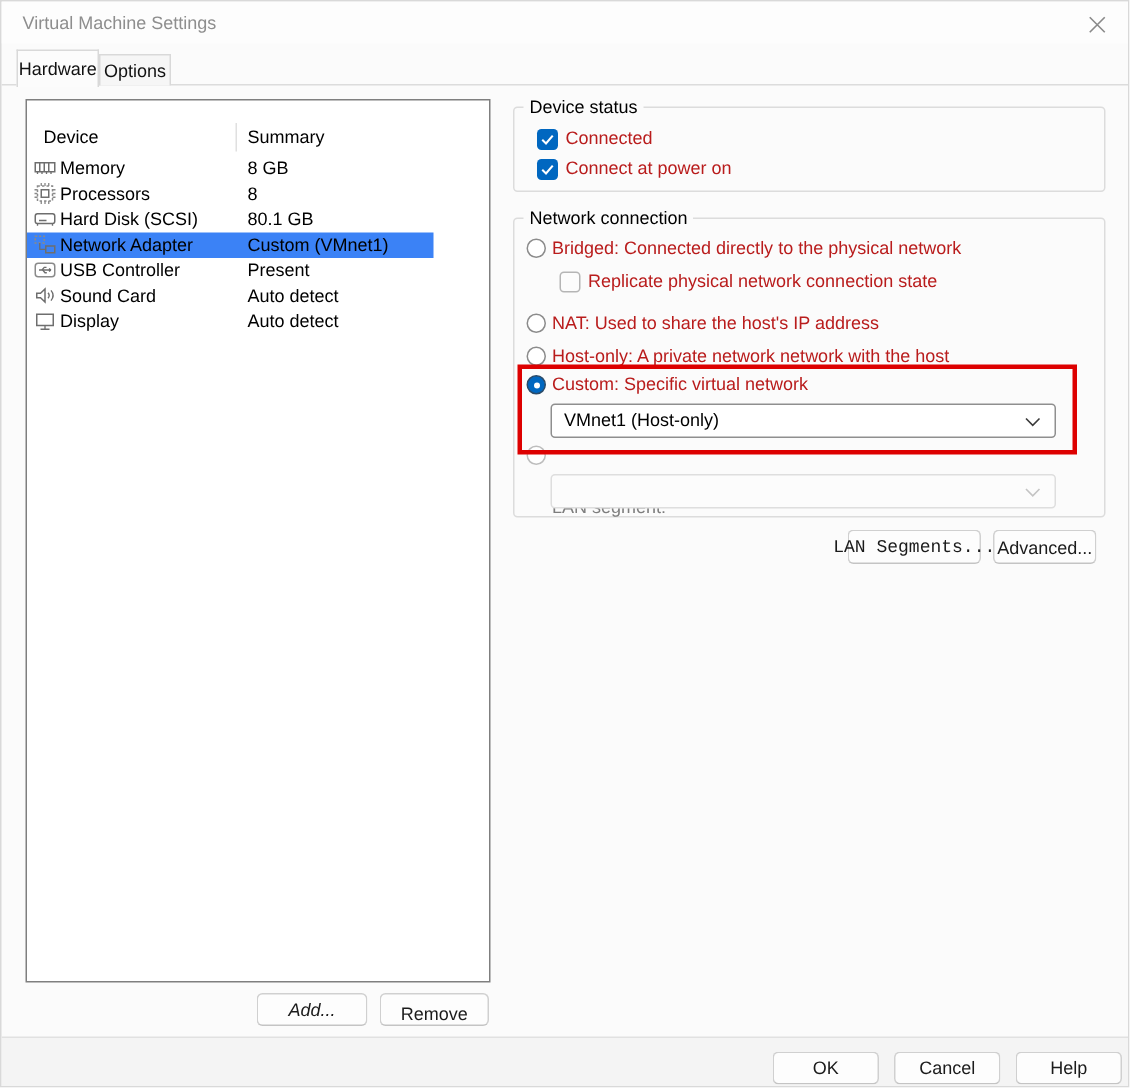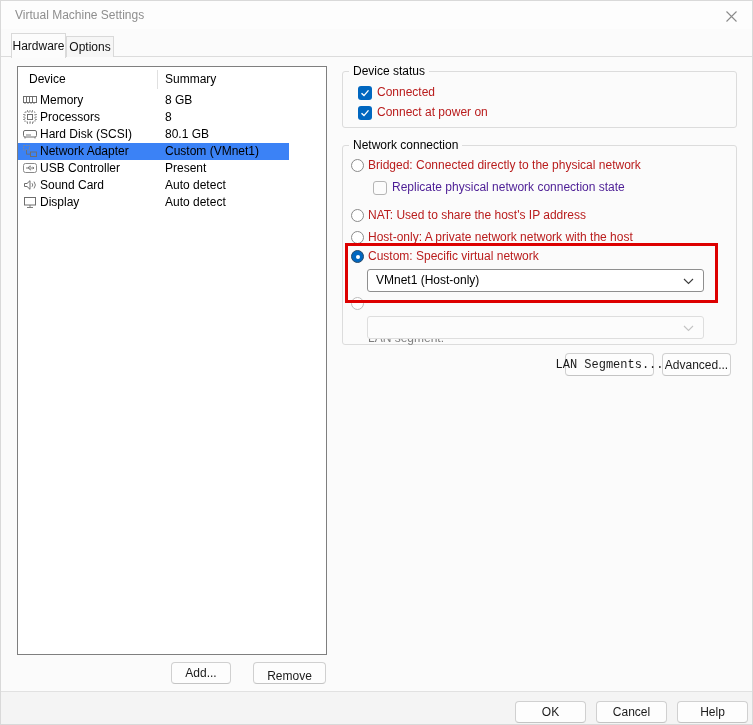--- a/index.html
+++ b/index.html
@@ -14,54 +14,54 @@
   .titlebar { position:absolute; left:0; top:0; width:100%; height:28px; background:#fdfdfd; }
   .title-text { position:absolute; left:14px; top:7px; font-size:12px; color:#8e8e8e; }
   .close-btn { position:absolute; right:6px; top:3px; width:30px; height:24px; display:flex; align-items:center; justify-content:center; cursor:pointer; }
   
   .tabline { position:absolute; left:0; top:55px; width:100%; height:1px; background:#dcdcdc; }
   .tab { position:absolute; display:flex; align-items:center; justify-content:center; border:1px solid #d9d9d9; border-bottom:none; font-size:12px; color:#111; }
   .tab.active { left:10px; top:32px; width:55px; height:25px; background:#fcfcfc; z-index:2; }
   .tab.inactive { left:65px; top:35px; width:48px; height:21px; background:#f6f6f6; }
   
   .devlist { position:absolute; left:16px; top:65px; width:310px; height:589px; background:#fff; border:1px solid #7f7f7f; }
-  .devheader { position:relative; height:25px; }
+  .devheader { position:relative; height:25px;margin-top:12px; }
   .devheader .col1 { position:absolute; left:11px; top:0; line-height:25px; }
   .devheader .col2 { position:absolute; left:147px; top:0; line-height:25px; }
   .devheader .hdr-divider { position:absolute; left:139px; top:3px; width:1px; height:19px; background:#e0e0e0; }
   .devrow { position:relative; height:17px; cursor:default; }
   .devrow.selected { background:#3b82f6; width:271px; }
   .devrow .dicon { position:absolute; left:4px; top:0px; width:16px; height:16px; }
   .devrow .dname { position:absolute; left:22px; top:0; line-height:17px; white-space:nowrap; }
   .devrow .dsum  { position:absolute; left:147px; top:0; line-height:17px; white-space:nowrap; }
   
   .btn { position:absolute; display:flex; align-items:center; justify-content:center;
          background:#fdfdfd; border:1px solid #d0d0d0; border-bottom-color:#c4c4c4;
          border-radius:4px; font-size:12px; color:#1b1b1b; cursor:pointer; white-space:nowrap; }
-  .btn-add { left:170px; top:661px; width:60px; height:22px; }
+  .btn-add { left:170px; top:661px; width:74px; height:22px;font-style:italic; }
   .btn-remove { left:252px; top:661px; width:73px; height:22px;align-items:flex-end; }
   .btn-lanseg { left:564px; top:352px; width:89px; height:23px;font-family:Liberation Mono, monospace; }
   .btn-advanced { left:661px; top:352px; width:69px; height:23px; }
   .btn-ok { left:514px; top:700px; width:71px; height:22px; }
   .btn-cancel { left:595px; top:700px; width:71px; height:22px; }
   .btn-help { left:676px; top:700px; width:71px; height:22px; }
   
   .group { position:absolute; border:1px solid #dcdcdc; border-radius:3px; }
   .group-legend { position:absolute; top:-8px; left:6px; background:#fbfbfb; padding:0 4px; font-size:12px; color:#000; white-space:nowrap; }
   .group-status { left:341px; top:70px; width:395px; height:57px; }
   .group-network { left:341px; top:144px; width:395px; height:200px; }
   
   .check { position:absolute; width:14px; height:14px; border-radius:3px; background:#0067c0; display:flex; align-items:center; justify-content:center; cursor:pointer; }
   .check.disabled { background:#fcfcfc; border:1px solid #b5b5b5; }
   .radio { position:absolute; width:13px; height:13px; border-radius:50%; background:#fff; border:1px solid #8b8b8b; cursor:pointer; }
   .radio.selected { background:#0067c0; border-color:#2a4a68; }
   .radio.selected::after { content:""; position:absolute; left:3.5px; top:3.5px; width:4px; height:4px; border-radius:50%; background:#fff; }
   .radio.disabled { border-color:#bdbdbd; }
   .lbl { position:absolute; font-size:12px; line-height:15px; color:#b91c1c; white-space:nowrap; cursor:default; }
-  .lbl.gray { color:#4c1d95; }
+  .lbl.gray { color:#b91c1c; }
   .lbl.dim { color:#7d7d7d; }
   .combo { position:absolute; background:#fff; border:1px solid #8f8f8f; border-radius:3px;
            font-size:12px; line-height:21px; padding-left:8px; color:#000; cursor:pointer; }
   .combo .chev { position:absolute; right:9px; top:8px; }
   .combo.disabled { border-color:#dedede; background:#fcfcfc; cursor:default; }
   
   .annotation { position:absolute; left:344px; top:242px; width:373px; height:60px;
                 border:3px solid #dd0000; z-index:10; pointer-events:none; }
   
   .footer-divider { position:absolute; left:0; top:690px; width:100%; height:1px; background:#e1e1e1; }

